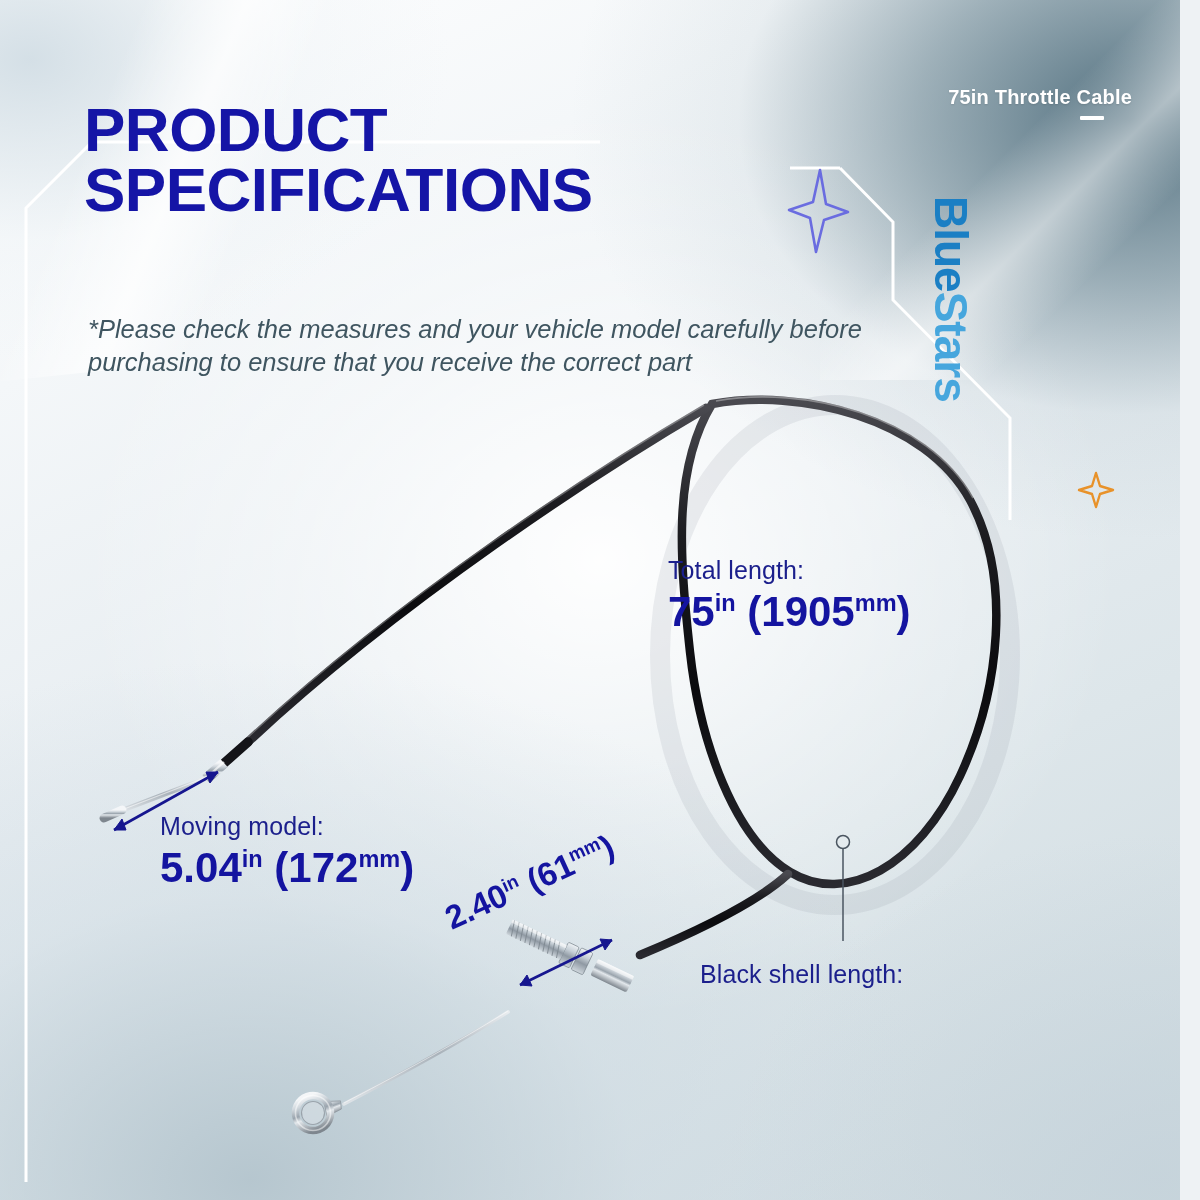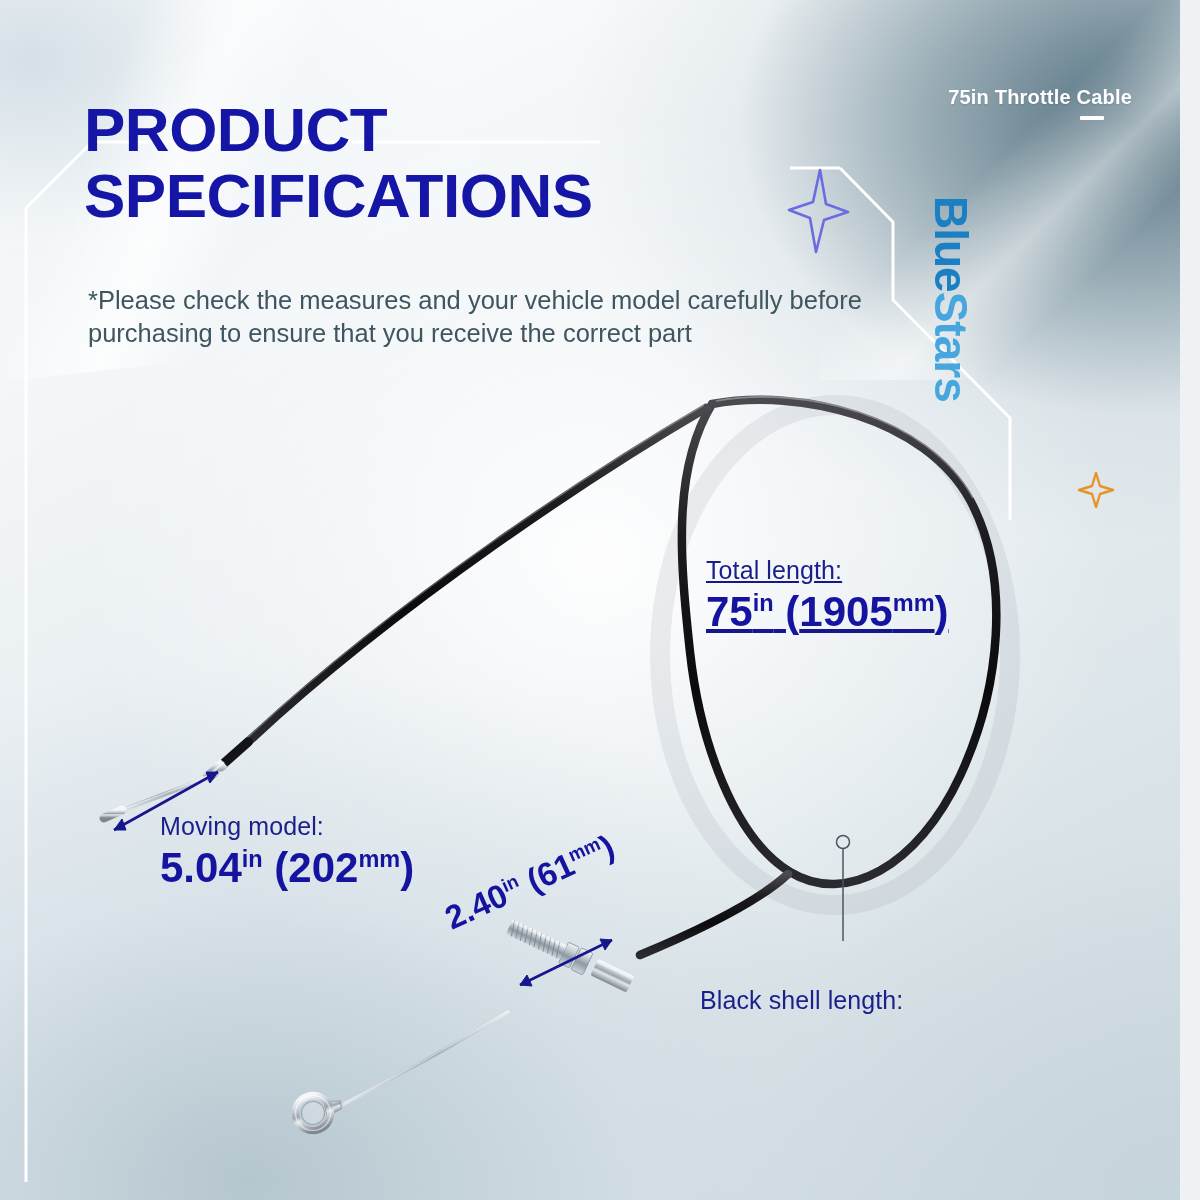--- a/index.html
+++ b/index.html
@@ -40,25 +40,26 @@
   
   #frame { position:absolute; inset:0; pointer-events:none; }
 
   
   #headline {
     position:absolute; left:84px; top:100px;
     font-size:62px; line-height:0.97; font-weight:bold;
     letter-spacing:-0.5px;
     color:#1515a6;
   }
-  #headline .l2 { display:block; margin-top:6px; }
+  #headline .l2 { display:block; }
 
   #subtitle {
-    position:absolute; left:88px; top:284px; width:800px;
+    position:absolute; left:88px; top:313px; width:800px;
     font-size:25.5px; line-height:1.28;
+    font-style:italic;
     color:#3f5560;
   }
 
   
   #prod-title {
     position:absolute; right:48px; top:86px;
     font-size:20px; font-weight:bold; color:#ffffff;
     letter-spacing:0.2px;
     text-align:right;
     text-shadow:0 1px 2px rgba(0,0,0,0.12);
@@ -90,23 +91,23 @@
     letter-spacing:0.1px;
   }
   .mlabel .val {
     display:block; font-size:42px; font-weight:bold; color:#1414a0;
     margin-top:3px; white-space:nowrap;
   }
   .mlabel .val sup {
     font-size:0.56em; font-weight:bold; vertical-align:super; line-height:0;
   }
 
-  #lbl-total   { left:706px; top:556px;text-decoration:underline; }
+  #lbl-total   { left:668px; top:556px; }
   #lbl-moving  { left:160px; top:812px; }
-  #lbl-shell   { left:700px; top:986px; }
+  #lbl-shell   { left:700px; top:960px; }
   #lbl-thread  {
     left:438px; top:900px;
     transform:rotate(-24.5deg); transform-origin:left top;
   }
   #lbl-thread .val { font-size:33px; }
 
   
   #cable { position:absolute; inset:0; }
 </style>
 </head>
@@ -258,21 +259,21 @@
     <path d="M 20 3 L 24 16 L 37 20 L 24 24 L 20 37 L 16 24 L 3 20 L 16 16 Z" fill="none" stroke="#e8922a" stroke-width="2.4" stroke-linejoin="round"></path>
   </svg>
 
   <div class="mlabel" id="lbl-total">
     <span class="cap">Total length:</span>
     <span class="val"><span>75</span><sup>in</sup> (<span>1905</span><sup>mm</sup>)</span>
   </div>
 
   <div class="mlabel" id="lbl-moving">
     <span class="cap">Moving model:</span>
-    <span class="val"><span>5.04</span><sup>in</sup> (<span>202</span><sup>mm</sup>)</span>
+    <span class="val"><span>5.04</span><sup>in</sup> (<span>172</span><sup>mm</sup>)</span>
   </div>
 
   <div class="mlabel" id="lbl-thread">
     <span class="val"><span>2.40</span><sup>in</sup> (<span>61</span><sup>mm</sup>)</span>
   </div>
 
   <div class="mlabel" id="lbl-shell">
     <span class="cap">Black shell length:</span>
   </div>
 

